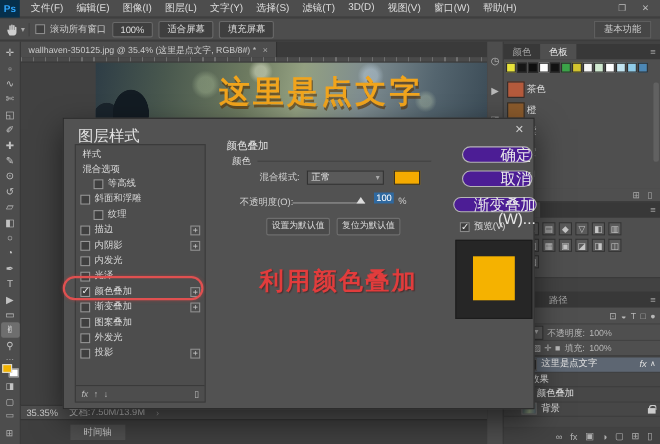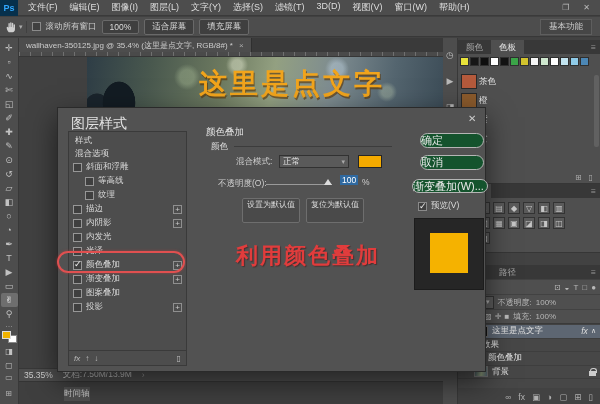--- a/index.html
+++ b/index.html
@@ -67,21 +67,21 @@
                 letter-spacing:3px; white-space:nowrap; text-shadow:1px 2px 0 rgba(90,50,0,.6); }
 
   
   .statusbar { position:absolute; left:19px; top:368px; width:424px; height:13px; background:#4d4d4d;
                border-top:1px solid #383838; display:flex; align-items:center; gap:10px;
                font-size:8.5px; color:#ccc; padding-left:5px; }
   .status-doc { color:#c0c0c0; }
   .status-arrow { color:#999; }
   .timeline { position:absolute; left:19px; top:381px; width:424px; height:23px; background:#3f3f3f;
               border-top:1px solid #353535; }
-  .tl-tab { display:inline-block; margin:2px 4px 0 45px; background:#4f4f4f; padding:1px 0;
+  .tl-tab { display:inline-block; margin:2px 4px 0 45px; background:#4f4f4f; padding:1px 12px;
             font-size:8.5px; color:#ccc; }
 
   
   .rightdock { position:absolute; top:38px; left:443px; width:157px; bottom:0; background:#424242; }
   .dock-strip { position:absolute; left:0; top:0; width:15px; bottom:0; background:#4d4d4d;
                 border-right:1px solid #383838; display:flex; flex-direction:column; align-items:center;
                 padding-top:12px; gap:16px; font-size:9px; color:#b8b8b8; }
   .panels { position:absolute; left:15px; top:0; right:0; bottom:0; }
   .p-tabs { position:absolute; left:0; right:0; height:14px; background:#383838; display:flex; font-size:8.5px; }
   .ptab { padding:0 8px; line-height:14px; color:#a5a5a5; }
@@ -158,26 +158,26 @@
   .dc-select { position:absolute; left:221px; top:47px; width:70px; height:13px; background:#5a5a5a;
                border:1px solid #323232; display:flex; align-items:center; padding:0 3px; color:#e0e0e0; }
   .dc-select .caret { margin-left:auto; }
   .dc-swatch { position:absolute; left:300px; top:47px; width:24px; height:13px; border:1px solid #262626; }
   .dc-opacity-label { position:absolute; left:160px; top:70px; color:#cfcfcf; }
   .dc-track { position:absolute; left:208px; top:76px; width:66px; height:1px; background:#9a9a9a; }
   .dc-thumb { position:absolute; left:266px; top:71px; width:0; height:0;
               border-left:4px solid transparent; border-right:4px solid transparent; border-bottom:6px solid #dcdcdc; }
   .dc-opacity-value { position:absolute; left:282px; top:67px; color:#fff; padding:0 2px; }
   .dc-opacity-unit { position:absolute; left:304px; top:69px; color:#cfcfcf; }
-  .dc-btn { position:absolute; top:90px; height:25px; background:#4a4a4a; border:1px solid #6e6e6e;
+  .dc-btn { position:absolute; top:90px; height:16px; background:#4a4a4a; border:1px solid #6e6e6e;
             border-radius:2px; font-size:8px; color:#ddd; text-align:center; line-height:12px; }
   .dc-btn.make { left:184px; width:58px; }
   .dc-btn.reset { left:248px; width:58px; }
   .dlg-btn { position:absolute; left:362px; width:64px; height:15px; border:1px solid #b5b5b5;
-             border-radius:8px; background:#14532d; color:#e8e8e8; text-align:left; line-height:13px; font-size:11px; }
+             border-radius:8px; background:#4c1d95; color:#e8e8e8; text-align:right; line-height:13px; font-size:14px; }
   .dlg-btn.ok { top:25px; }
   .dlg-btn.cancel { top:47px; }
   .dlg-btn.newstyle { left:354px; top:71px; width:76px; height:14px; border-radius:7px; }
   .dlg-preview-cb { position:absolute; left:360px; top:92px; display:flex; gap:4px; align-items:center; color:#dcdcdc; }
   .preview-well { position:absolute; left:356px; top:110px; width:70px; height:72px; background:#262626; border:1px solid #1c1c1c; }
   .preview-inner { position:absolute; left:15px; top:14px; width:38px; height:40px; }
 
   
   .red-oval { position:absolute; left:57px; top:251px; width:128px; height:22px; border:2px solid #e05050;
               border-radius:12px; z-index:6; box-shadow:0 0 3px rgba(224,60,60,.5); }
@@ -454,28 +454,28 @@
 
   <div class="dialog">
     <div class="dlg-title">图层样式</div>
     <div class="dlg-close">✕</div>
 
     <div class="style-listbox">
       <div class="sl-header">样式</div>
       <div class="sl-blending">混合选项</div>
       <div class="sl-rows">
 
-      <div class="sl-row">
+      <div class="sl-row indent">
+            <span class="cb"></span>
+            <span class="sl-label">等高线</span>
+
+          </div>
+          <div class="sl-row">
             <span class="cb"></span>
             <span class="sl-label">斜面和浮雕</span>
-
-          </div>
-          <div class="sl-row indent">
-            <span class="cb"></span>
-            <span class="sl-label">等高线</span>
 
           </div>
           <div class="sl-row indent">
             <span class="cb"></span>
             <span class="sl-label">纹理</span>
 
           </div>
           <div class="sl-row plus">
             <span class="cb"></span>
             <span class="sl-label">描边</span>
@@ -502,20 +502,25 @@
             <span class="plusbox">+</span>
           </div>
           <div class="sl-row plus">
             <span class="cb"></span>
             <span class="sl-label">渐变叠加</span>
             <span class="plusbox">+</span>
           </div>
           <div class="sl-row">
             <span class="cb"></span>
             <span class="sl-label">图案叠加</span>
+
+          </div>
+          <div class="sl-row">
+            <span class="cb"></span>
+            <span class="sl-label">外发光</span>
 
           </div>
           <div class="sl-row plus">
             <span class="cb"></span>
             <span class="sl-label">投影</span>
             <span class="plusbox">+</span>
           </div>
         </div>
       <div class="sl-footer">
         <span class="fxi">fx</span>

